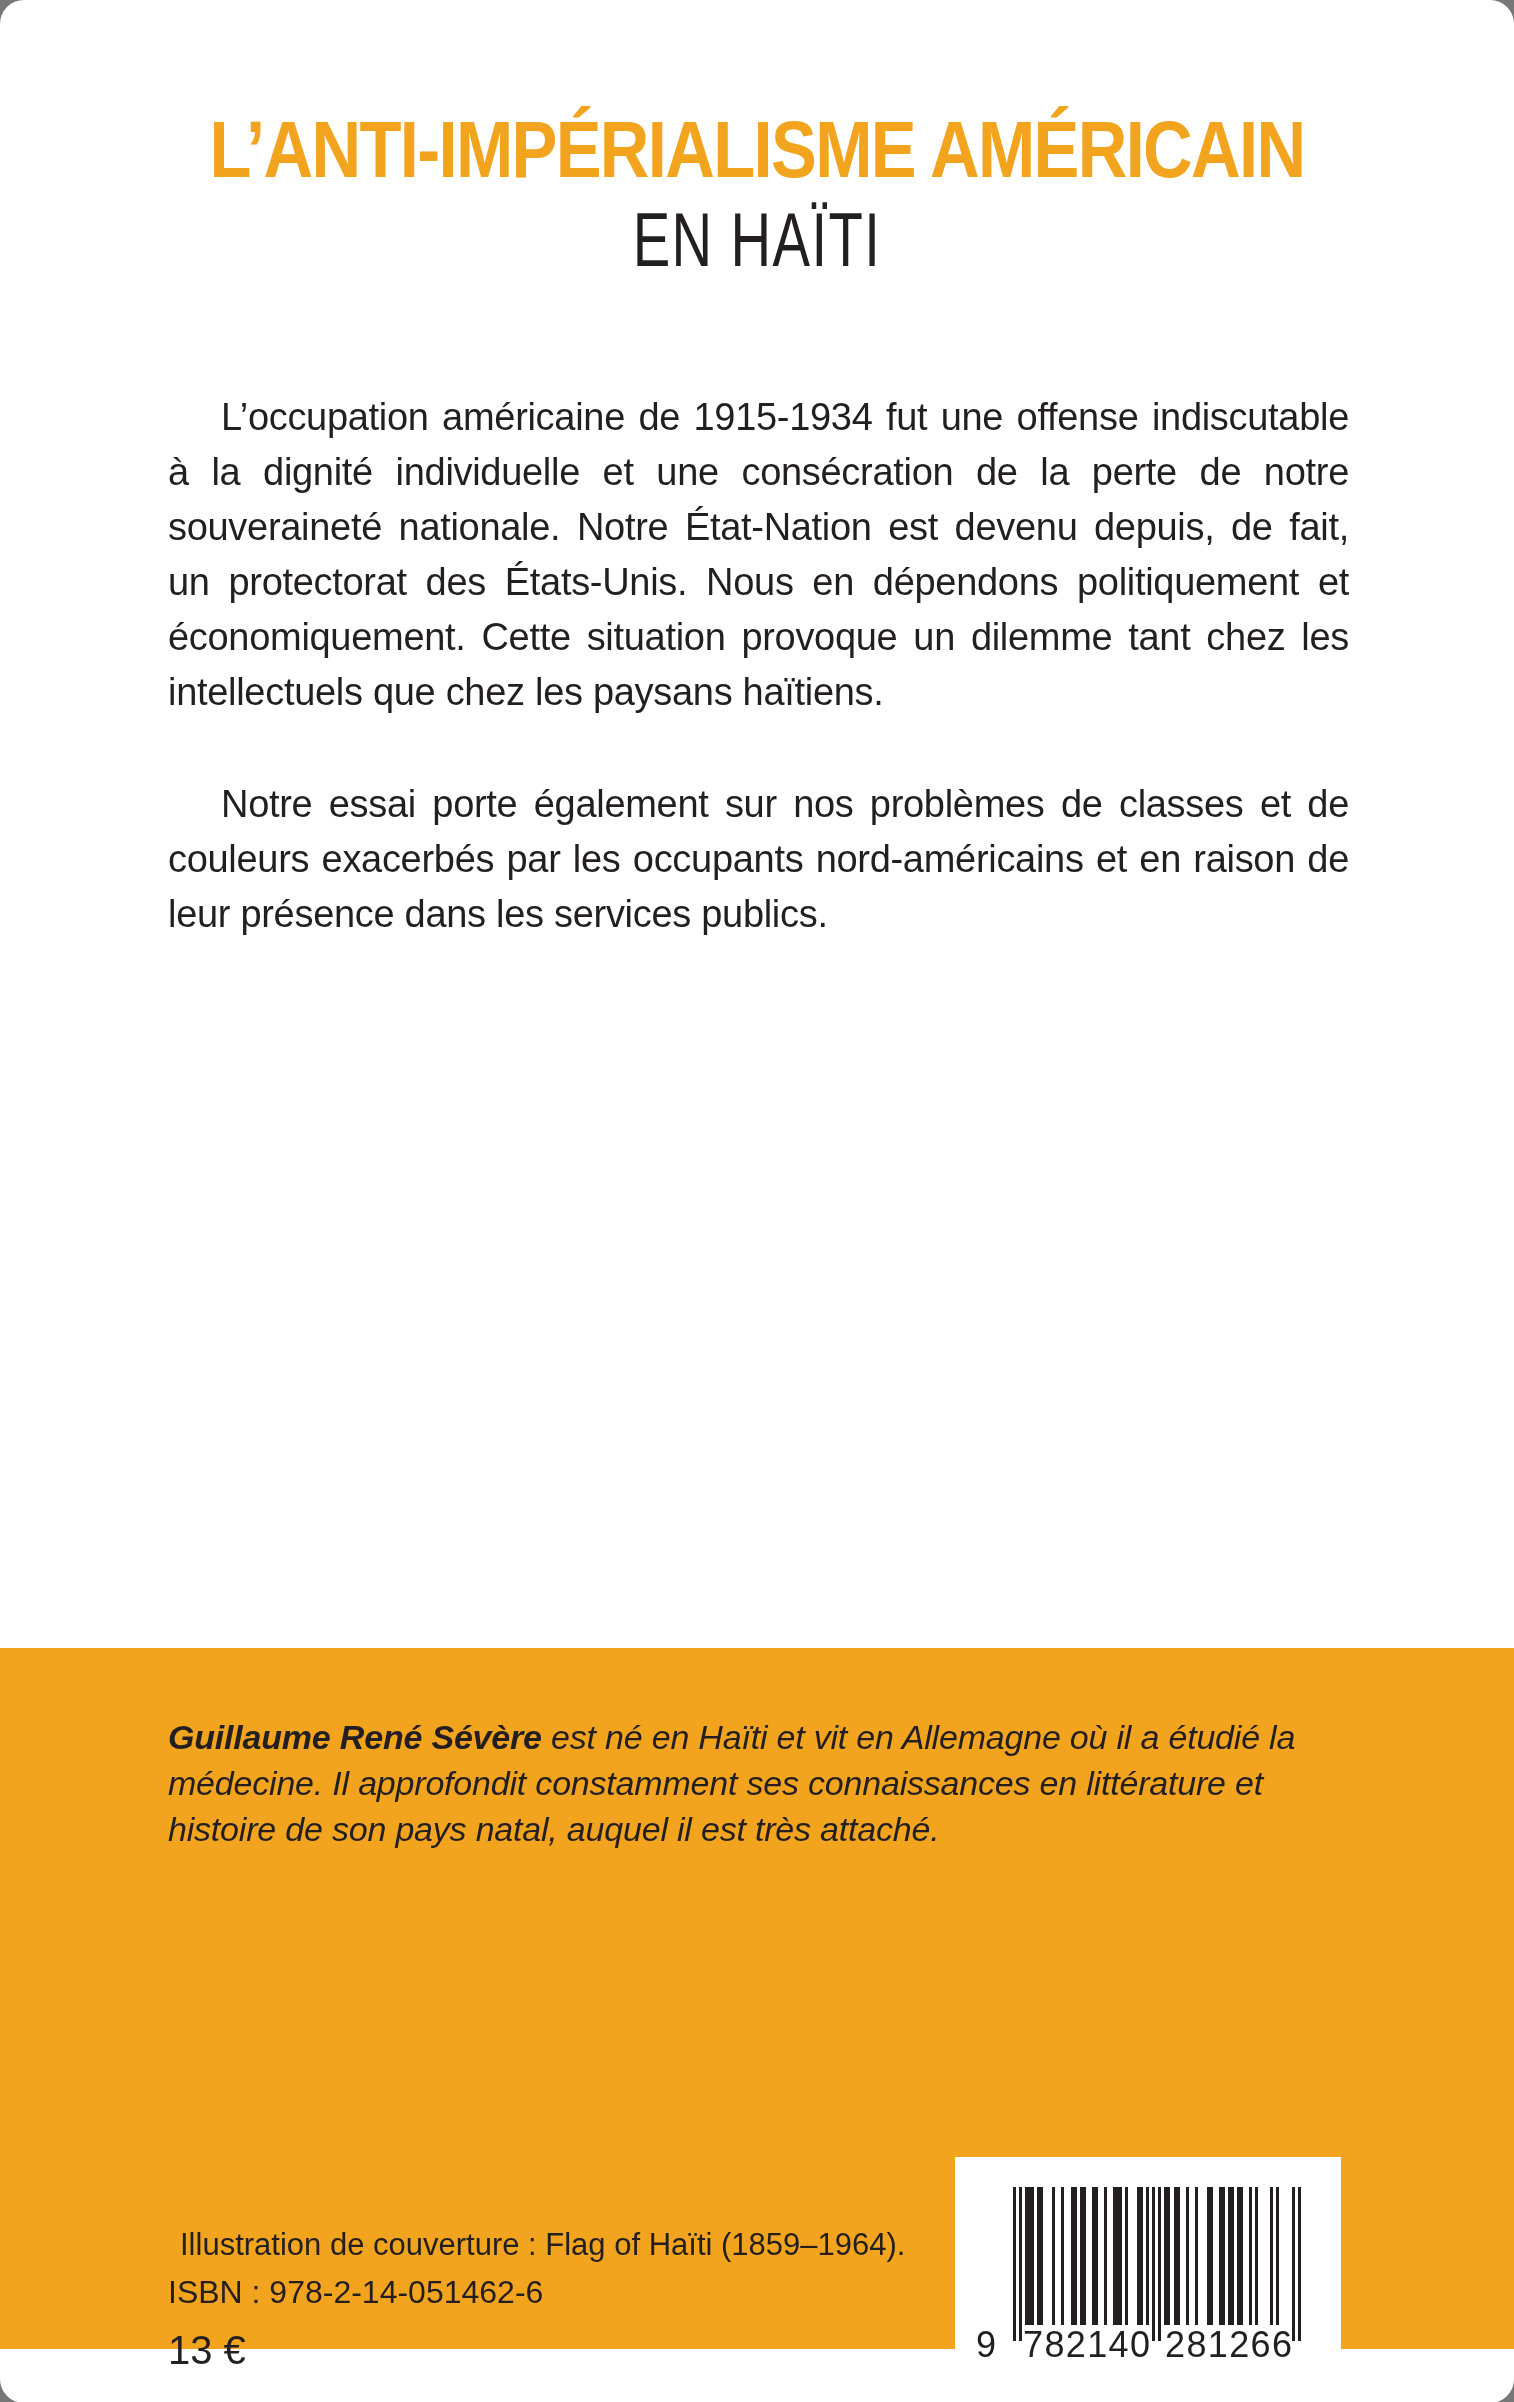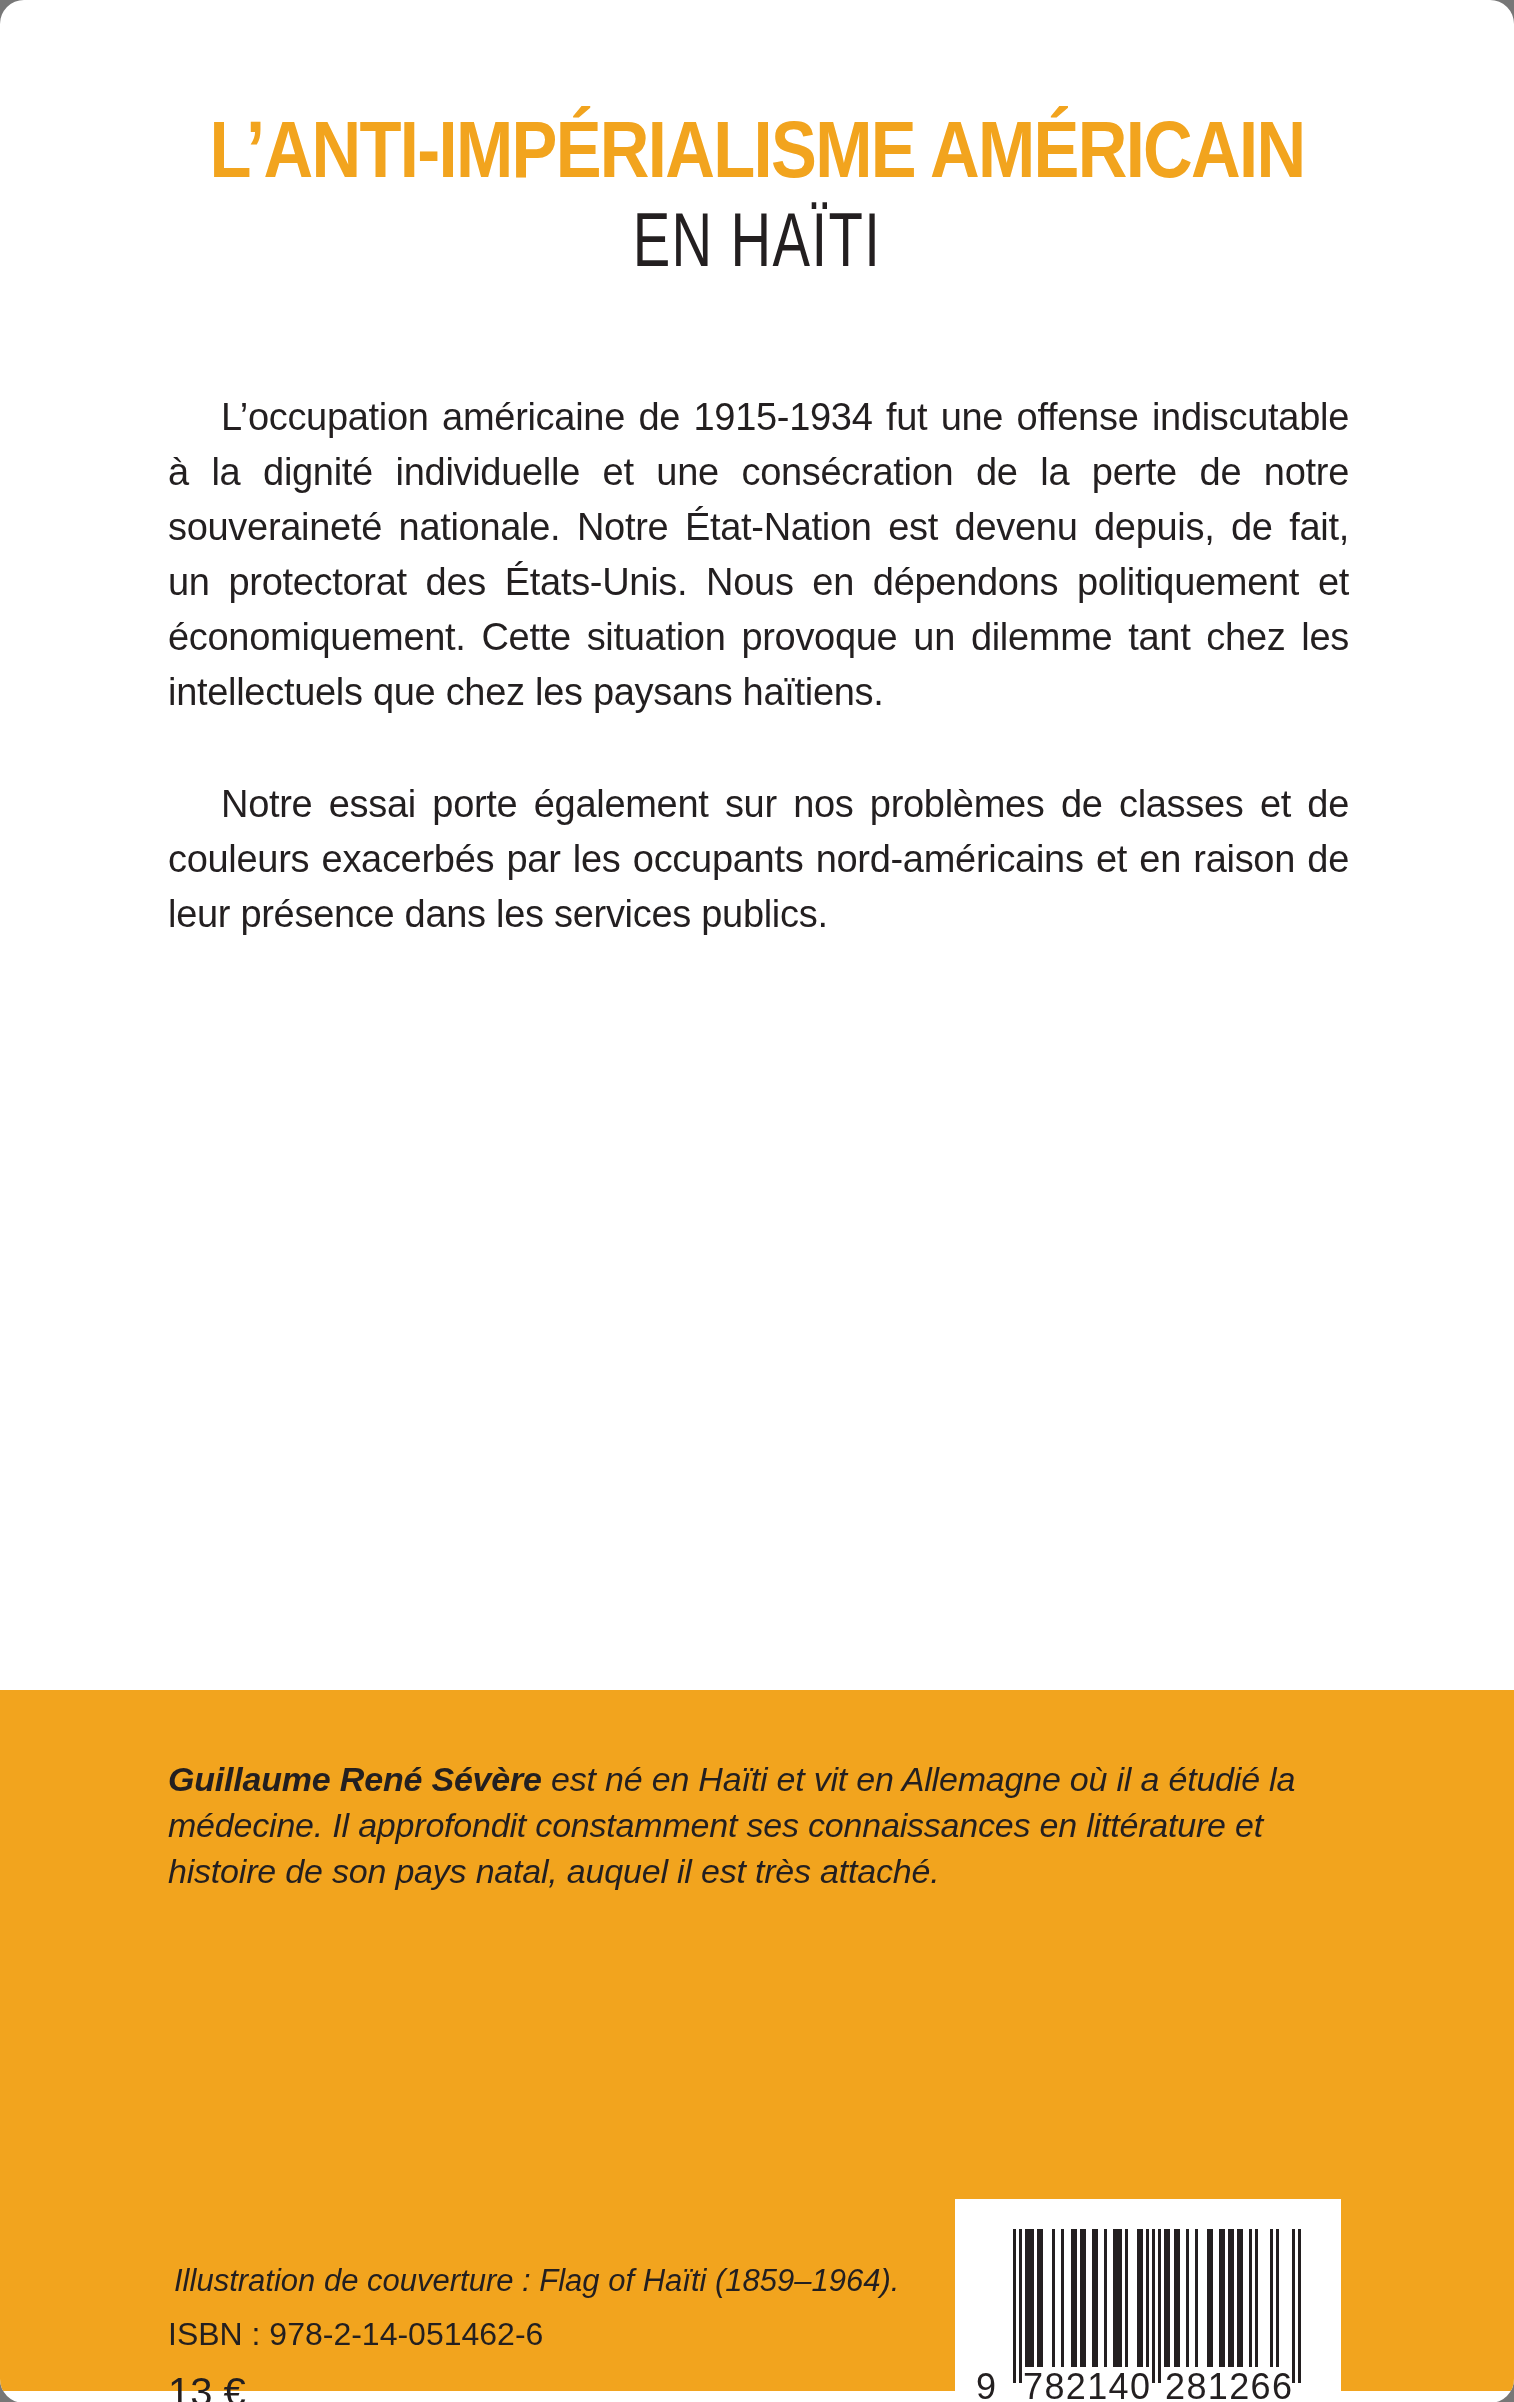--- a/index.html
+++ b/index.html
@@ -36,35 +36,35 @@
     margin-top:24px;
   }
   .synopsis p{
     margin:0 0 57px 0;
     font-size:38px;line-height:55px;
     text-align:justify;text-indent:53px;
     letter-spacing:-0.3px;
   }
   
   .band{
-    position:absolute;left:0;top:1690px;width:1514px;height:701px;
+    position:absolute;left:0;top:1648px;width:1514px;height:701px;
     background:var(--orange,#F2A41E);
     color:var(--ink,#231F20);
   }
   .bio{
     position:absolute;left:168px;top:66px;width:1185px;
     margin:0;
     font-style:italic;
     font-size:34px;line-height:46px;
     letter-spacing:-0.2px;
   }
   .bio .author{font-weight:bold;}
   .credit{
-    position:absolute;left:168px;top:566px;margin:6px;
-    font-size:31px;line-height:38px;font-style:italic;
+    position:absolute;left:168px;top:566px;margin:12px;
+    font-size:31px;line-height:38px;
   }
   .isbn{
     position:absolute;left:168px;top:625px;margin:0;
     font-size:32px;line-height:38px;
   }
   .price{
     position:absolute;left:168px;top:680px;margin:0;
     font-size:40px;line-height:45px;
   }
   

